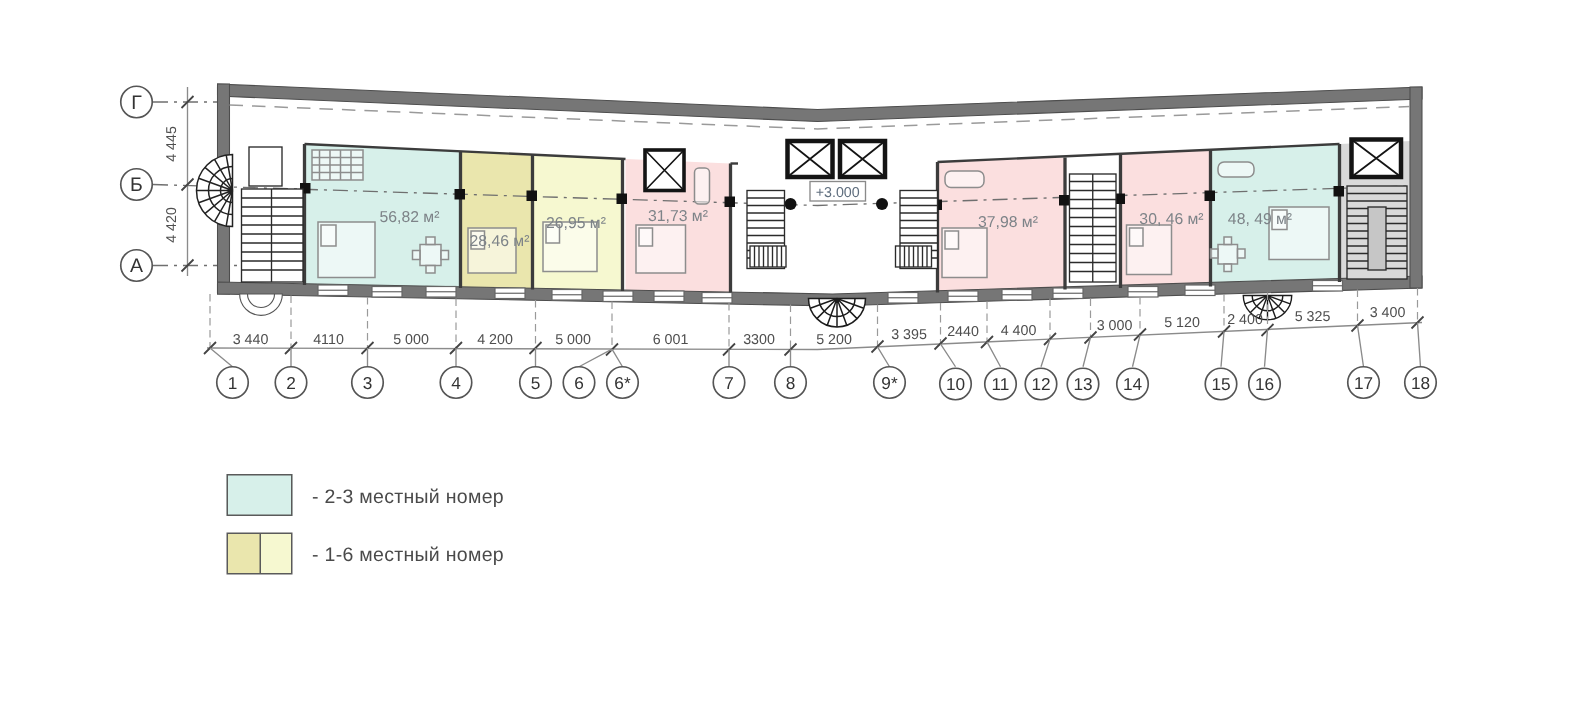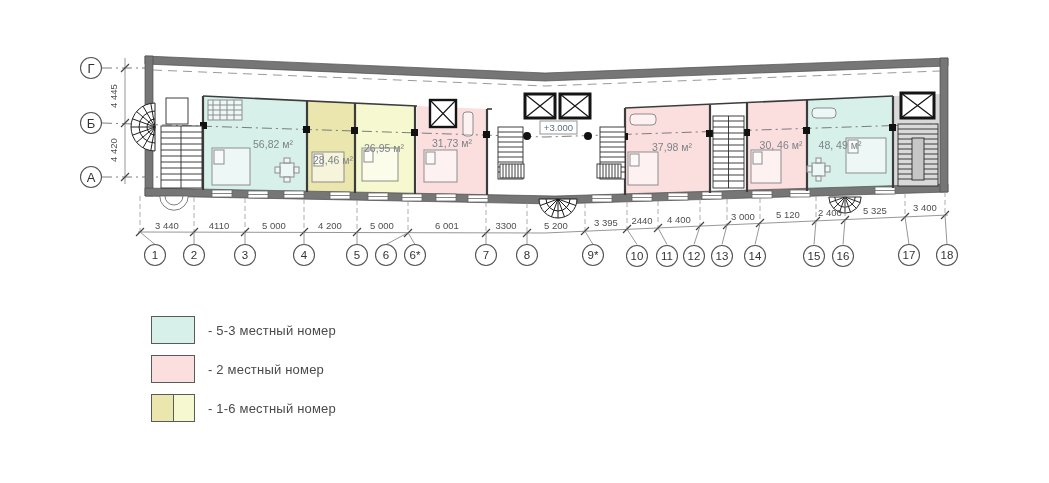--- a/index.html
+++ b/index.html
@@ -420,25 +420,21 @@
     <g>
           <circle cx="947" cy="255" r="10.5" fill="#fff" stroke="#555" stroke-width="1.1"></circle>
           <text class="bub-txt" x="947" y="259">18</text>
         </g>
   </g>
 </svg>
 
   <div id="legend">
     <div class="lg-row">
       <div class="lg-box" style="background:#d7f0ea"></div>
-      <div class="lg-label">- 5-3 местный номер</div>
-    </div>
-    <div class="lg-row">
-      <div class="lg-box" style="background:#fbdfdf"></div>
-      <div class="lg-label">- 2 местный номер</div>
+      <div class="lg-label">- 2-3 местный номер</div>
     </div>
     <div class="lg-row">
       <div class="lg-box">
         <div class="lg-half l" style="background:#eae6ad"></div>
         <div class="lg-half" style="background:#f6f8d0"></div>
       </div>
       <div class="lg-label">- 1-6 местный номер</div>
     </div>
   </div>
 </div>

